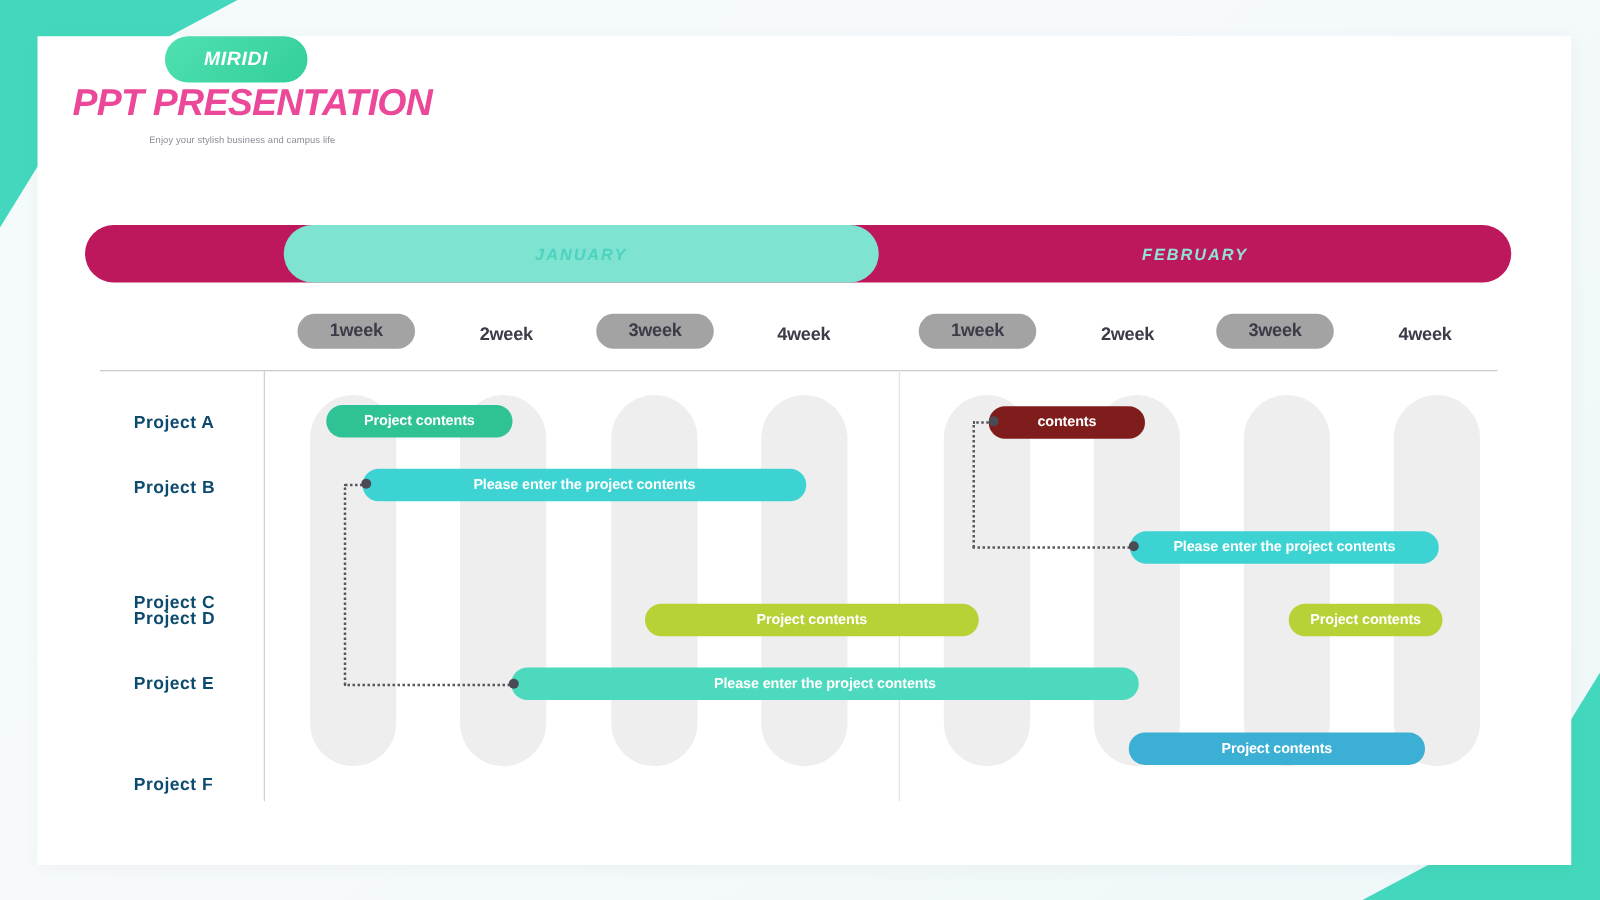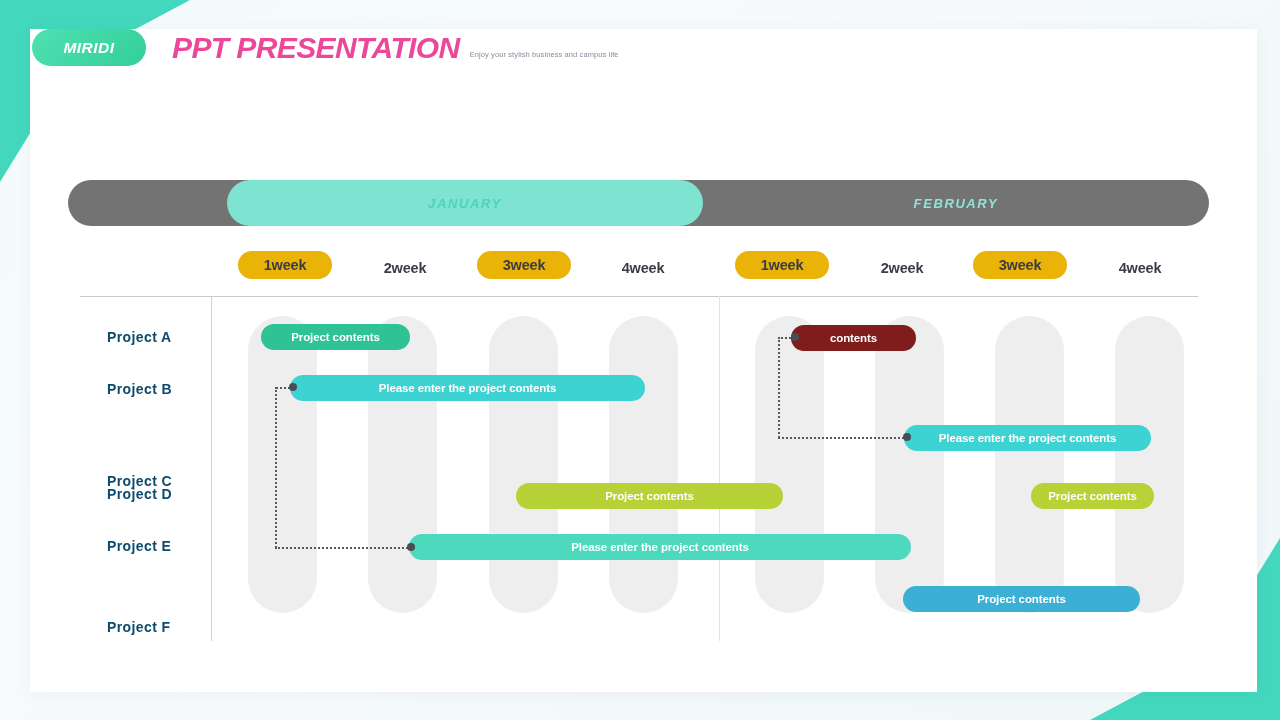--- a/index.html
+++ b/index.html
@@ -26,21 +26,21 @@
     background:#43d8bd;
     clip-path:polygon(190px 182px, 0 182px, 60px 150px, 60px 52px, 158px 52px, 190px 0);
   }
   .card{
     position:absolute;left:30px;top:29px;width:1227px;height:663px;
     background:#ffffff;
     box-shadow:0 2px 14px rgba(50,70,80,.055);
   }
 
   
-  .header{position:absolute;left:32px;top:29px;display:flex;align-items:center;}
+  .header{position:absolute;left:32px;top:29px;display:flex;align-items:center;flex-direction:column;}
   .brand-pill{
     width:114px;height:37px;border-radius:19px;
     background:linear-gradient(135deg,#4fe0b2 0%,#33cf99 100%);
     display:flex;align-items:center;justify-content:center;
   }
   .brand-pill span{
     color:#ffffff;font-size:15.5px;font-weight:bold;font-style:italic;
     letter-spacing:.5px;
   }
   .title{
@@ -48,21 +48,21 @@
     font-style:italic;letter-spacing:-.6px;white-space:nowrap;
   }
   .subtitle{
     margin-left:10px;color:#8b8b9b;font-size:7.5px;white-space:nowrap;
     position:relative;top:7px;letter-spacing:.1px;
   }
 
   
   .monthbar{
     position:absolute;left:68px;top:180px;width:1141px;height:46px;
-    border-radius:23px;background:#737373;
+    border-radius:23px;background:#be185d;
   }
   .month-jan{
     position:absolute;left:159px;top:0;width:476px;height:46px;
     border-radius:23px;background:#7fe3d2;
     display:flex;align-items:center;justify-content:center;
   }
   .month-jan span{
     color:#4dd3bd;font-size:13px;font-weight:bold;letter-spacing:1.6px;
     font-style:italic;
   }
@@ -76,21 +76,21 @@
     font-style:italic;
   }
 
   
   .weeks{position:absolute;left:0;top:248px;width:1280px;height:40px;}
   .week{
     position:absolute;height:28px;border-radius:14px;
     display:flex;align-items:center;justify-content:center;
     color:#3c3c49;font-size:14.5px;font-weight:bold;letter-spacing:-.2px;
   }
-  .week.hl{background:#eab308;}
+  .week.hl{background:#a3a3a3;}
 
   
   .hline{position:absolute;left:80px;top:296px;width:1118px;height:1px;background:#c9c9ce;}
   .vline1{position:absolute;left:211px;top:296px;width:1px;height:345px;background:#cfcfd4;}
   .vline2{position:absolute;left:719px;top:296px;width:1px;height:345px;background:#e3e3e7;}
 
   
   .plabel{
     position:absolute;left:107px;width:96px;height:18px;
     color:#0c4a6e;font-size:14px;font-weight:bold;letter-spacing:.4px;

